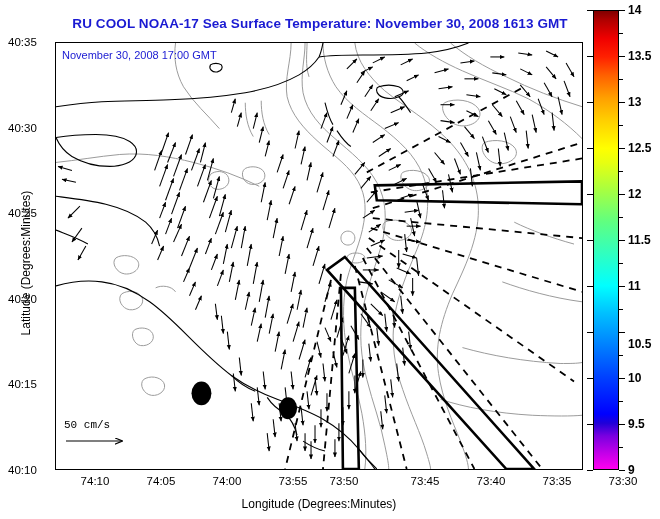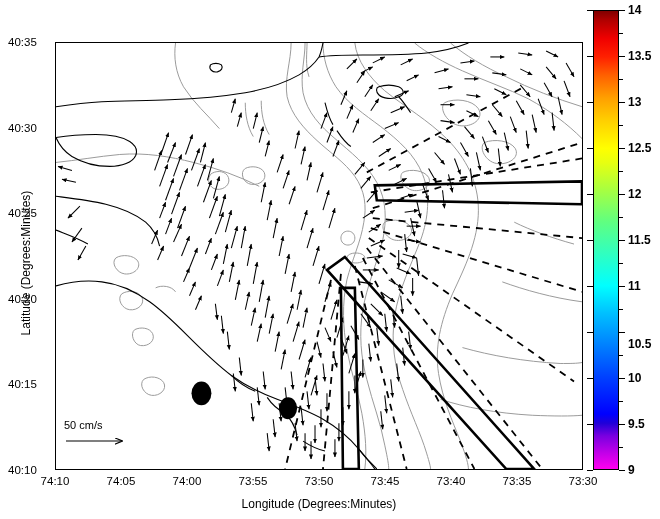--- a/index.html
+++ b/index.html
@@ -23,27 +23,27 @@
   }
   .plot-svg{position:absolute;left:0;top:0;width:100%;height:100%;display:block;}
 
   .subtitle{
     position:absolute;left:6px;top:5px;
     color:#1a1ad2;font-size:11px;line-height:14px;font-weight:normal;
     white-space:nowrap;pointer-events:none;
   }
 
   
-  .scalebar{position:absolute;left:8px;bottom:14px;width:92px;height:36px;}
+  .scalebar{position:absolute;left:8px;bottom:14px;width:92px;height:36px;font-family:Liberation Mono, monospace;}
   .scalebar .lab{font-size:11px;color:#000;line-height:12px;}
   .scalebar svg{display:block;margin-top:3px;}
 
   
   .xtick{position:absolute;font-size:11.5px;color:#000;
-         transform:translateX(-50%);white-space:nowrap;}
+         transform:translateX(-50%);white-space:nowrap;margin-left:40px;}
   .ytick{position:absolute;font-size:11.5px;color:#000;
          transform:translateY(-50%);text-align:left;white-space:nowrap;}
   .xlabel{position:absolute;left:55px;width:528px;top:497px;
           text-align:center;font-size:12px;color:#000;}
   .ylabel{position:absolute;left:-74px;top:256px;width:200px;
           text-align:center;font-size:12px;color:#000;
           transform:rotate(-90deg);transform-origin:center center;}
 
   
   .cbar{position:absolute;left:593px;top:10px;width:26px;height:460px;
@@ -77,20 +77,21 @@
           transform:translateY(-50%);white-space:nowrap;}
   .cb-title{position:absolute;left:586px;top:240px;width:160px;
             text-align:center;font-size:12.5px;font-weight:bold;color:#000;
             transform:rotate(-90deg);transform-origin:center center;white-space:nowrap;}
 </style>
 </head>
 <body>
 
 <div id="root">
 
+  <div class="title">RU COOL  NOAA-17  Sea Surface Temperature:  November 30, 2008 1613 GMT</div>
 
   <div class="plot">
 
     <svg class="plot-svg" viewBox="0 0 528 428" preserveAspectRatio="none">
 
       <defs>
         <marker id="ah" markerWidth="5" markerHeight="5" refX="4.4" refY="2" orient="auto" markerUnits="strokeWidth">
           <path d="M0,0 L4.6,2 L0,4 z" fill="#000"></path>
         </marker>
       </defs>
@@ -406,41 +407,42 @@
           <path d="M326,370 L328,388"></path>
       </g>
 
       <g fill="#000000">
         <ellipse cx="146" cy="352" rx="10" ry="12"></ellipse>
         <ellipse cx="233" cy="367" rx="9" ry="11"></ellipse>
       </g>
     </svg>
 
     <div class="subtitle">
+      <div>November 30, 2008 17:00 GMT</div>
     </div>
 
     <div class="scalebar">
       <div class="lab">50 cm/s</div>
       <svg width="70" height="14">
         <defs>
           <marker id="ah2" markerWidth="7" markerHeight="7" refX="6" refY="2.6" orient="auto" markerUnits="strokeWidth">
             <path d="M0,0 L6.4,2.6 L0,5.2" fill="none" stroke="#000" stroke-width="1"></path>
           </marker>
         </defs>
         <line x1="2" y1="7" x2="58" y2="7" stroke="#000" stroke-width="1.2" marker-end="url(#ah2)"></line>
       </svg>
     </div>
   </div>
 
   <div>
     <div class="xtick" style="left:55px;top:475px">74:10</div>
     <div class="xtick" style="left:121px;top:475px">74:05</div>
     <div class="xtick" style="left:187px;top:475px">74:00</div>
     <div class="xtick" style="left:253px;top:475px">73:55</div>
-    <div class="xtick" style="left:319px;top:475px">73:50</div>
+    <div class="xtick" style="left:304px;top:475px">73:50</div>
     <div class="xtick" style="left:385px;top:475px">73:45</div>
     <div class="xtick" style="left:451px;top:475px">73:40</div>
     <div class="xtick" style="left:517px;top:475px">73:35</div>
     <div class="xtick" style="left:583px;top:475px">73:30</div>
   </div>
 
   <div>
     <div class="ytick" style="left:8px;width:42px;top:470px">40:10</div>
     <div class="ytick" style="left:8px;width:42px;top:384px">40:15</div>
     <div class="ytick" style="left:8px;width:42px;top:299px">40:20</div>

